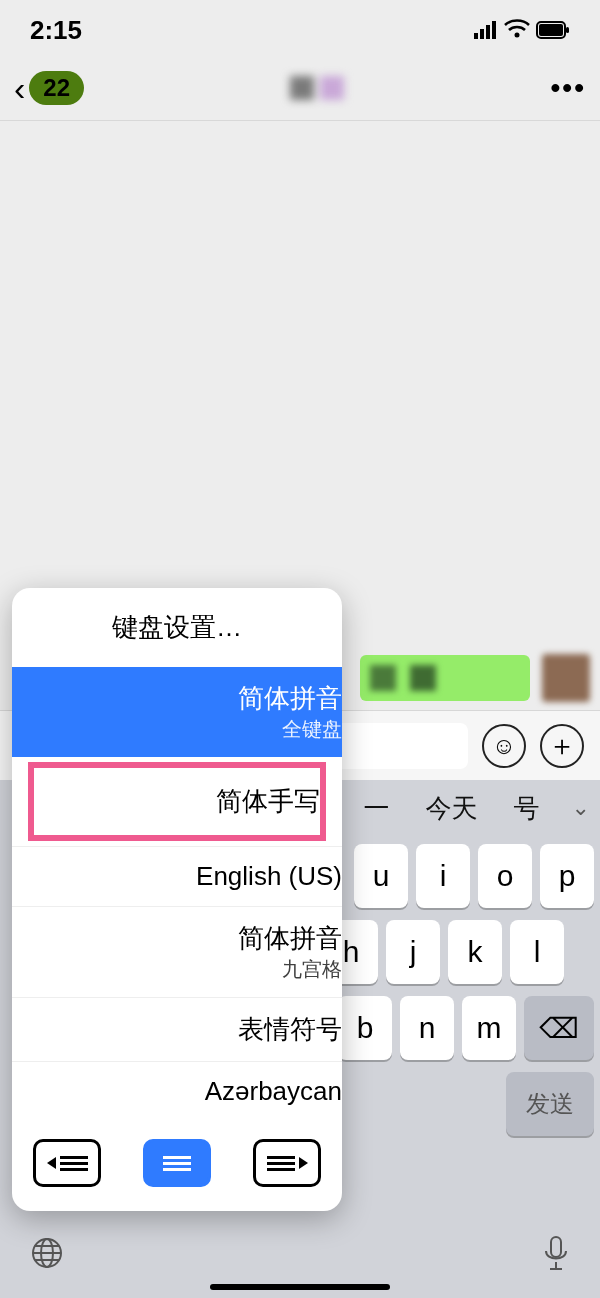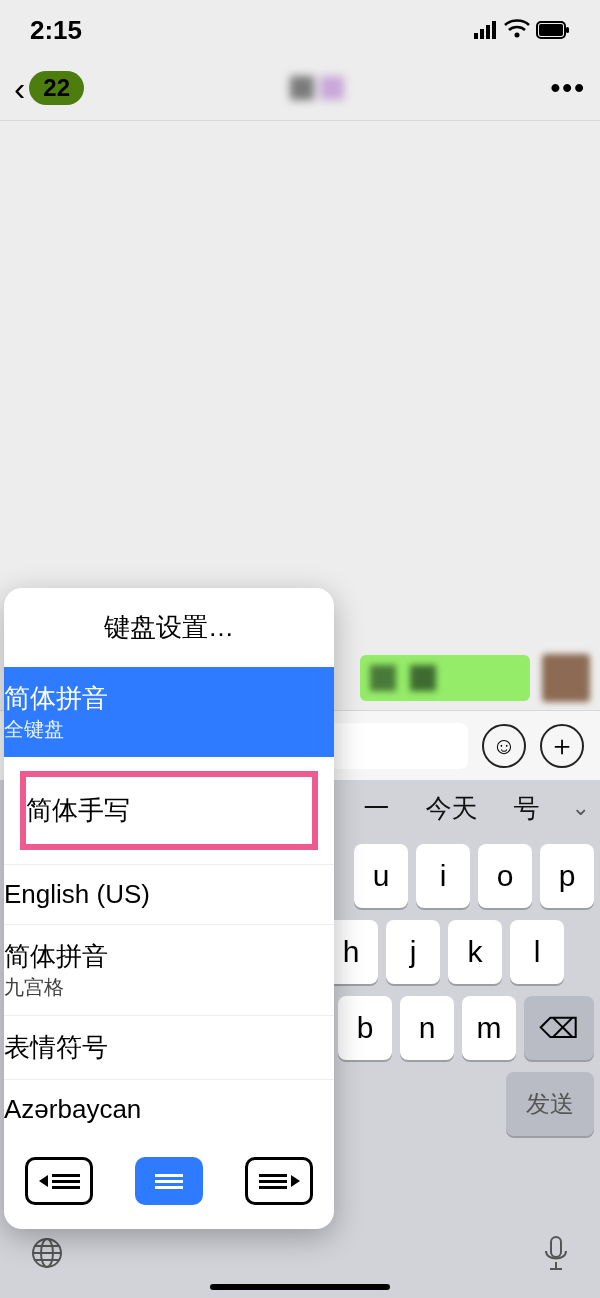--- a/index.html
+++ b/index.html
@@ -46,27 +46,27 @@
   .krow { display:flex; gap:8px; margin-bottom:12px; justify-content:flex-end;}
   .key { background:#fff; border-radius:8px; height:64px; width:54px; display:flex; align-items:center; justify-content:center; font-size:30px; box-shadow:0 2px 0 rgba(0,0,0,.25);}
   .key.wide { width:88px; background:#b9bcc5; font-size:24px; color:#555;}
   .key.del { width:70px; background:#b9bcc5; font-size:28px;}
 
   
   .bottom-bar { position:absolute; left:0; right:0; bottom:0; height:84px; background:#d1d3d9; display:flex; align-items:center; justify-content:space-between; padding:0 30px;}
   .home-indicator{position:absolute;left:50%;bottom:8px;transform:translateX(-50%);width:180px;height:6px;background:#000;border-radius:4px;}
 
   
-  .popup { position:absolute; left:4px; top:588px; width:330px; background:#fff; border-radius:18px; box-shadow:0 8px 30px rgba(0,0,0,.28); overflow:hidden; z-index:20;}
+  .popup { position:absolute; left:12px; top:588px; width:330px; background:#fff; border-radius:18px; box-shadow:0 8px 30px rgba(0,0,0,.28); overflow:hidden; z-index:20;}
   .popup .hdr { text-align:center; font-size:26px; padding:22px 0; }
-  .popup .opt { text-align:left; padding:14px 0; font-size:26px; border-top:1px solid #eee;}
+  .popup .opt { text-align:right; padding:14px 0; font-size:26px; border-top:1px solid #eee;}
   .popup .opt.small .sub{font-size:20px;color:rgba(255,255,255,.9);}
   .popup .opt.small2 .sub{font-size:20px;color:#404040;}
   .popup .opt.selected{background:#2f7bff;color:#fff;border-top:none;}
-  .popup .opt.highlight{border:6px solid #ef5a8f; margin:14px 16px; padding:16px 0;}
+  .popup .opt.highlight{border:6px solid #ef5a8f; margin:5px 16px; padding:16px 0;}
   .popup .dock { display:flex; justify-content:space-around; align-items:center; padding:18px 0 24px;}
   .dock .kbtn{width:68px;height:48px;border:3px solid #000;border-radius:10px;display:flex;align-items:center;justify-content:center;}
   .dock .kbtn.sel{background:#2f7bff;border-color:#2f7bff;}
   .kb-glyph{display:flex;flex-direction:column;gap:3px;}
   .kb-glyph .ln{width:28px;height:3px;background:#000;}
   .kbtn.sel .kb-glyph .ln{background:#fff;}
   .kbtn .tri{width:0;height:0;border-top:6px solid transparent;border-bottom:6px solid transparent;}
   .kbtn .tri.l{border-right:9px solid #000;margin-right:4px;}
   .kbtn .tri.r{border-left:9px solid #000;margin-left:4px;}
 </style>

